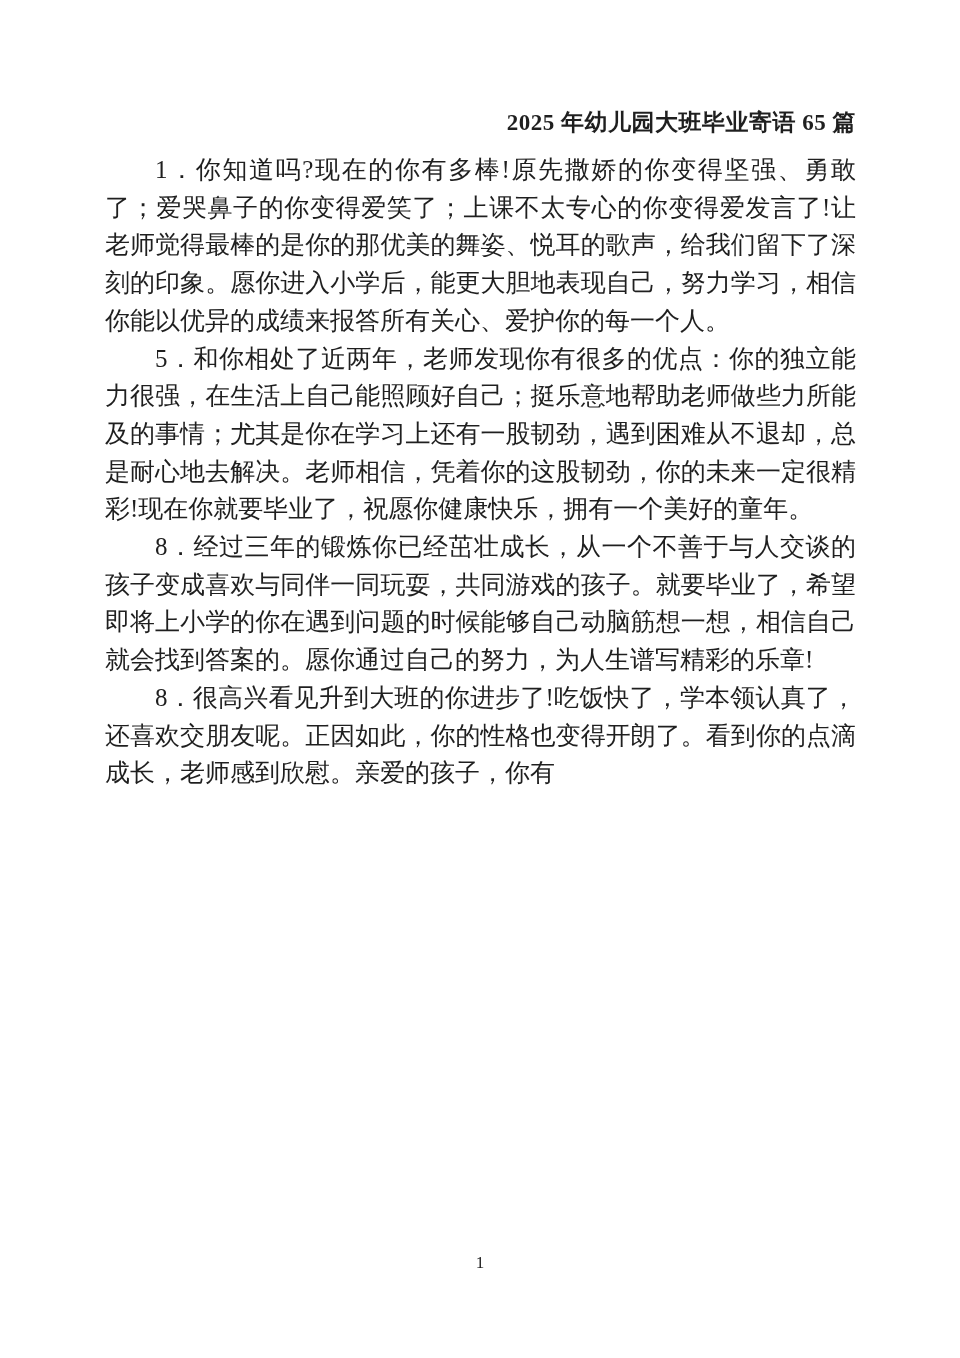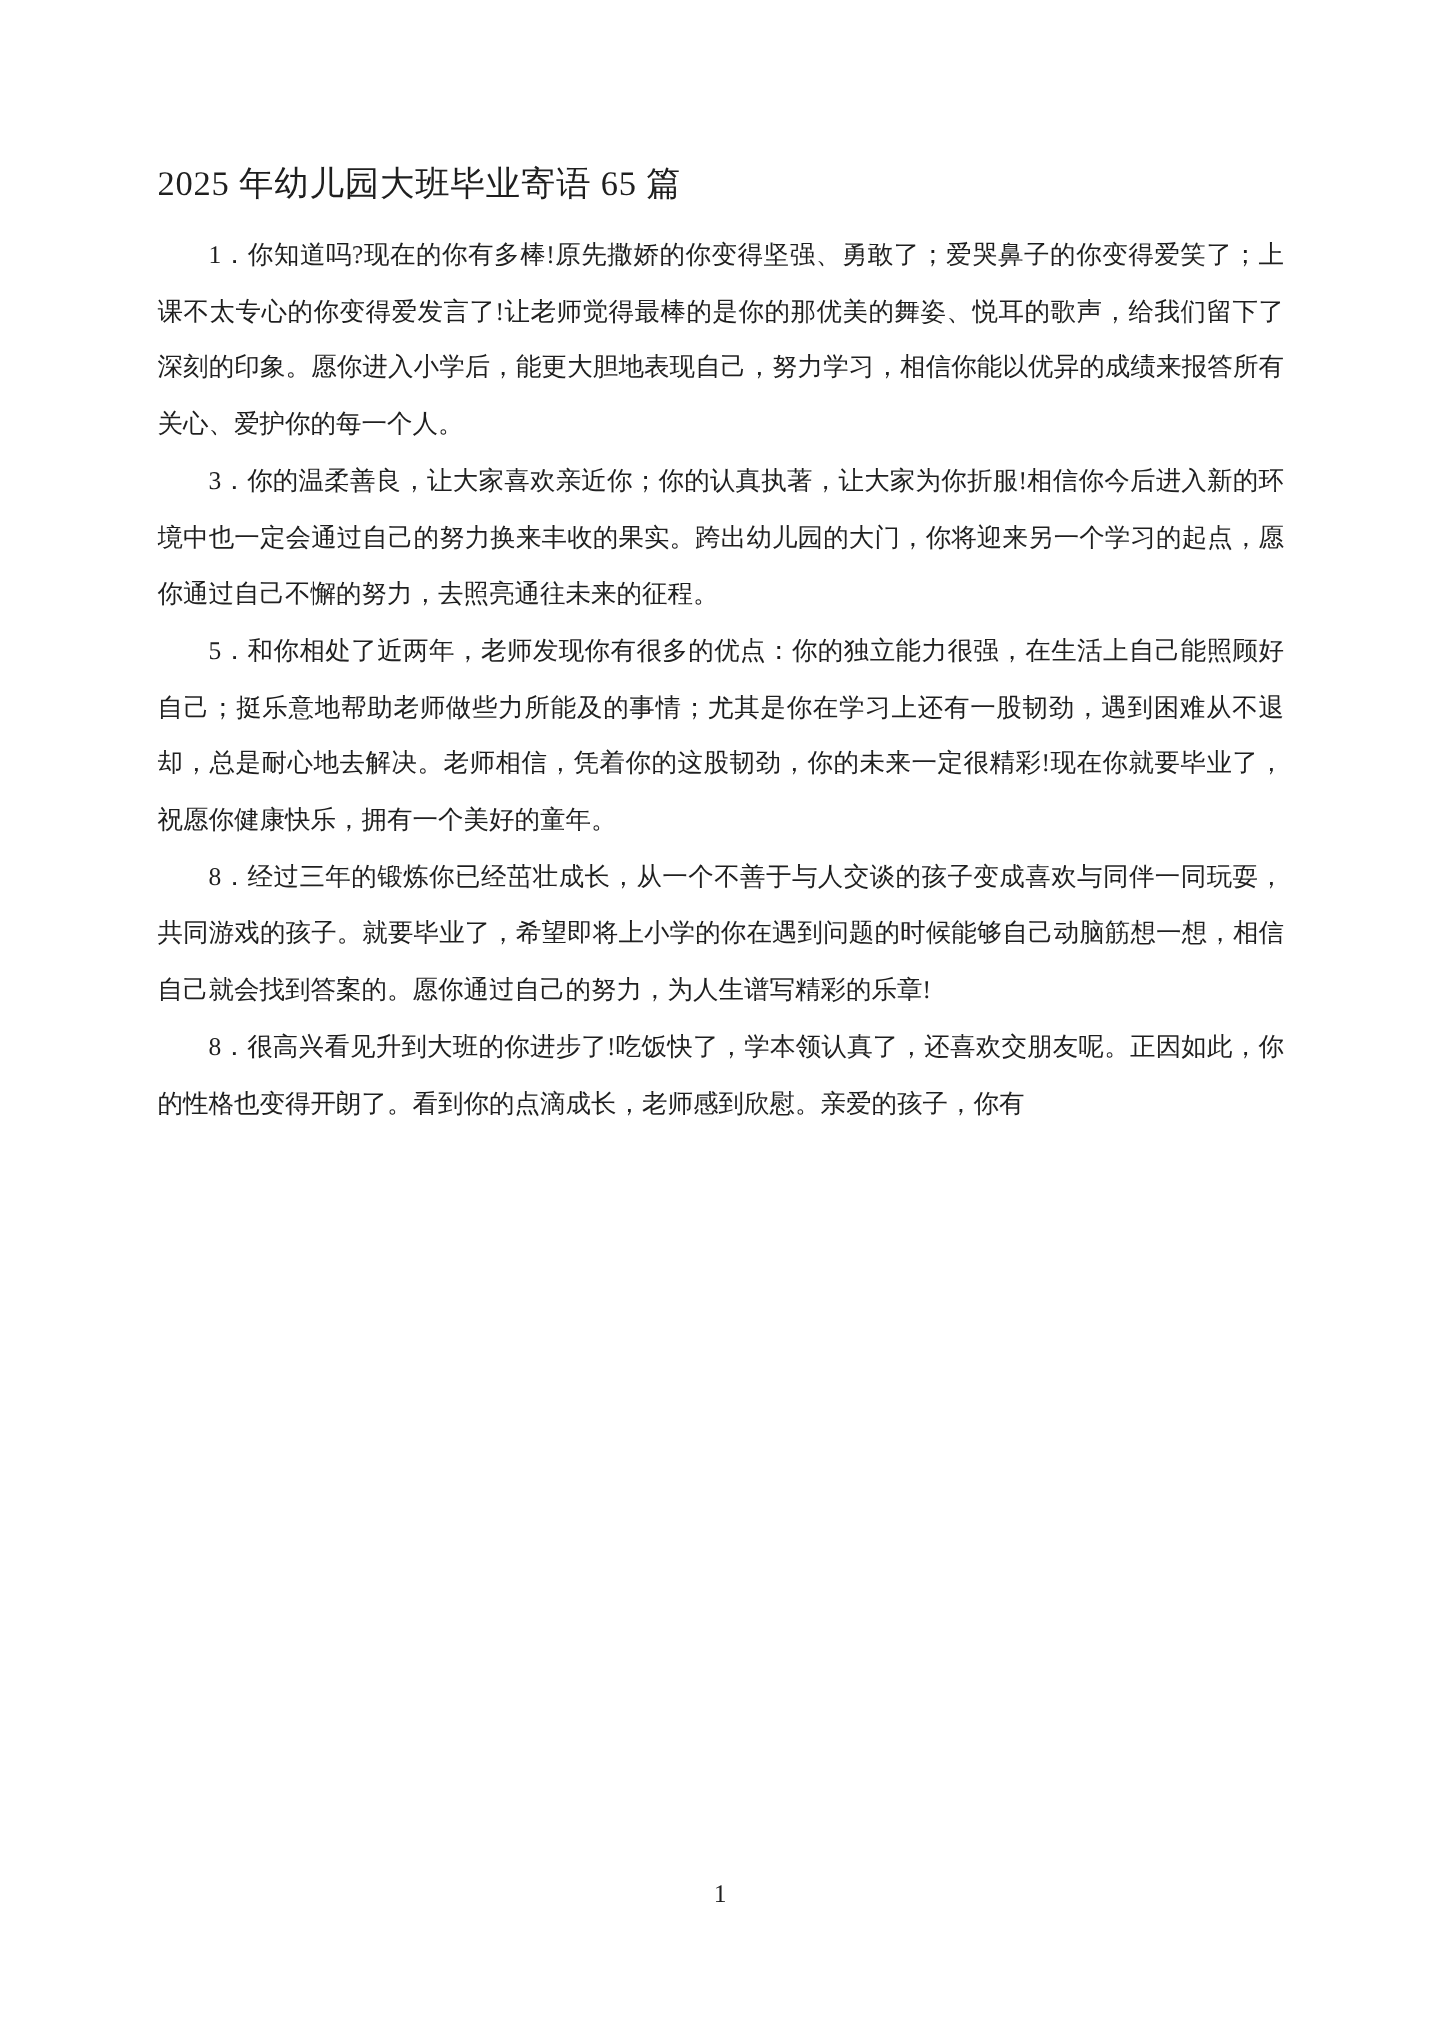--- a/index.html
+++ b/index.html
@@ -23,31 +23,31 @@
     box-sizing:border-box;
     width:960px;
     height:1358px;
     padding:106px 104px 0 105px;
     background:var(--page-bg);
   }
   .doc-title{
     margin:0 0 11px 0;
     font-size:23px;
     line-height:34px;
-    font-weight:400;
-    text-align:left;
+    font-weight:700;
+    text-align:right;
     letter-spacing:0.5px;
   }
   .doc-body{
     max-height:1100px;
     overflow:hidden;
   }
   .doc-body p{
     margin:0;
-    font-size:17px;
+    font-size:25px;
     line-height:37.7px;
     text-align:justify;
     text-indent:2em;
     word-break:break-all;
   }
   .page-number{
     position:absolute;
     left:0;
     right:0;
     top:1252px;
@@ -57,20 +57,19 @@
   }
 </style>
 </head>
 <body>
 
 <div class="page">
   <h1 class="doc-title">2025 年幼儿园大班毕业寄语 65 篇</h1>
 
   <div class="doc-body">
     <p>1．你知道吗?现在的你有多棒!原先撒娇的你变得坚强、勇敢了；爱哭鼻子的你变得爱笑了；上课不太专心的你变得爱发言了!让老师觉得最棒的是你的那优美的舞姿、悦耳的歌声，给我们留下了深刻的印象。愿你进入小学后，能更大胆地表现自己，努力学习，相信你能以优异的成绩来报答所有关心、爱护你的每一个人。</p>
-    <p>3．你的温柔善良，让大家喜欢亲近你；你的认真执著，让大家为你折服!相信你今后进入新的环境中也一定会通过自己的努力换来丰收的果实。跨出幼儿园的大门，你将迎来另一个学习的起点，愿你通过自己不懈的努力，去照亮通往未来的征程。</p>
     <p>5．和你相处了近两年，老师发现你有很多的优点：你的独立能力很强，在生活上自己能照顾好自己；挺乐意地帮助老师做些力所能及的事情；尤其是你在学习上还有一股韧劲，遇到困难从不退却，总是耐心地去解决。老师相信，凭着你的这股韧劲，你的未来一定很精彩!现在你就要毕业了，祝愿你健康快乐，拥有一个美好的童年。</p>
     <p>8．经过三年的锻炼你已经茁壮成长，从一个不善于与人交谈的孩子变成喜欢与同伴一同玩耍，共同游戏的孩子。就要毕业了，希望即将上小学的你在遇到问题的时候能够自己动脑筋想一想，相信自己就会找到答案的。愿你通过自己的努力，为人生谱写精彩的乐章!</p>
     <p>8．很高兴看见升到大班的你进步了!吃饭快了，学本领认真了，还喜欢交朋友呢。正因如此，你的性格也变得开朗了。看到你的点滴成长，老师感到欣慰。亲爱的孩子，你有</p>
   </div>
 
   <div class="page-number">1</div>
 </div>
 
 </body></html>

